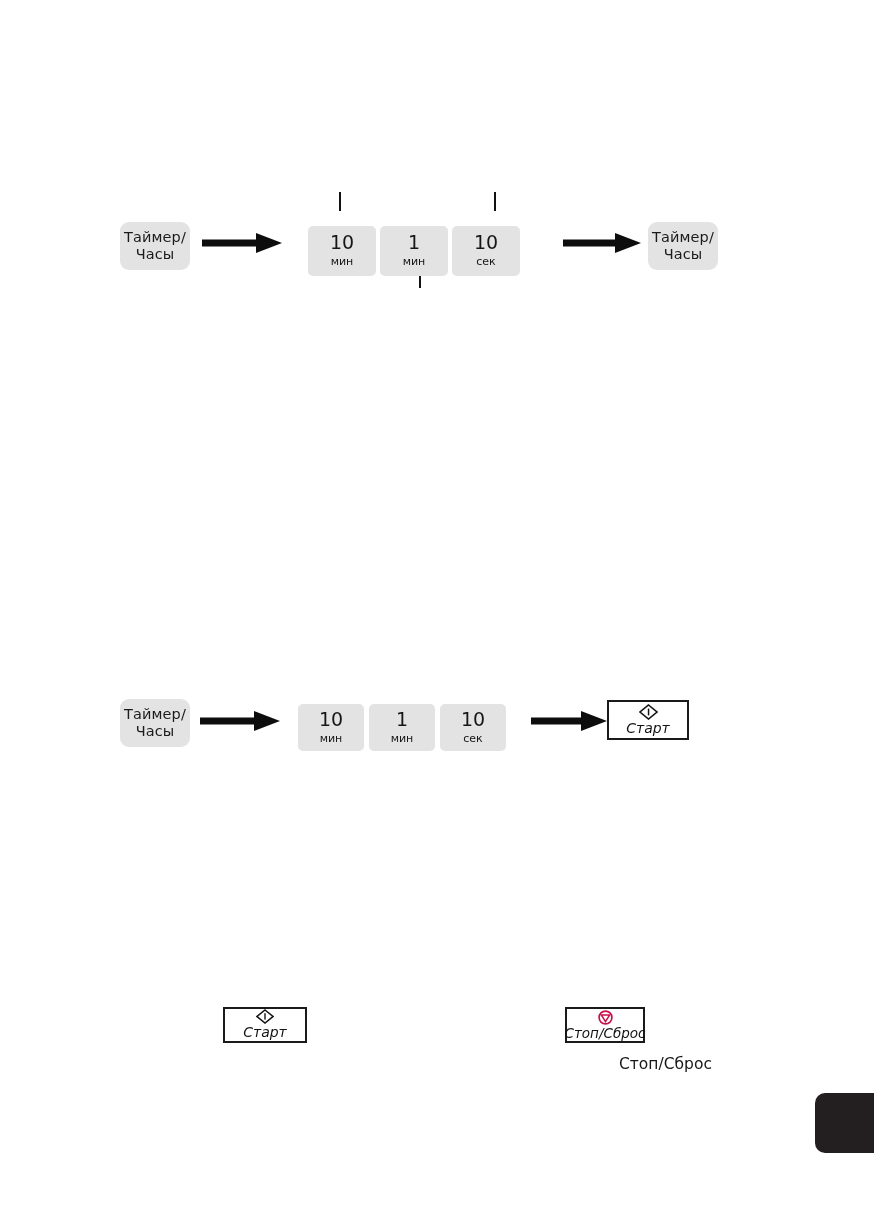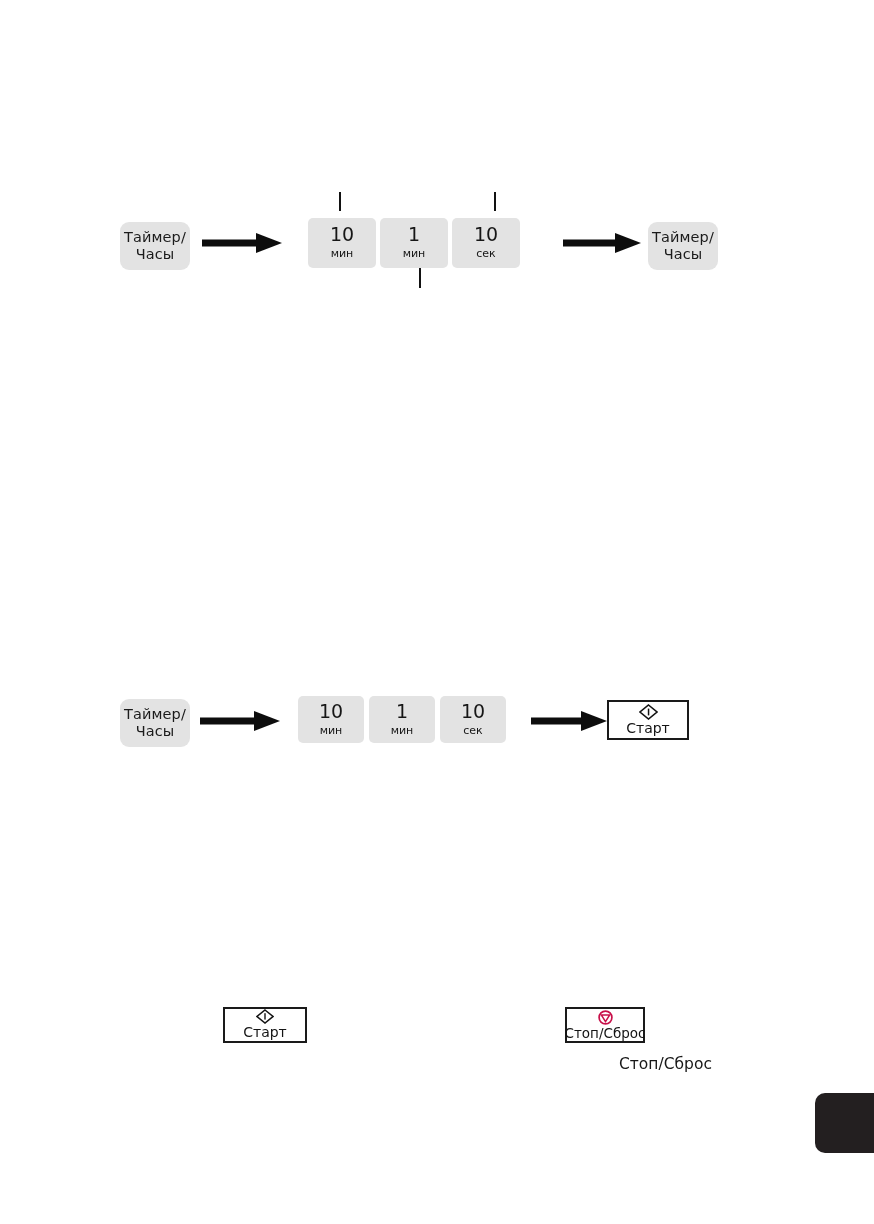--- a/index.html
+++ b/index.html
@@ -43,20 +43,21 @@
   
   .key-pad {
     background: #e3e3e3;
     border-radius: 5px;
     display: flex;
     flex-direction: column;
     align-items: center;
     justify-content: center;
     box-sizing: border-box;
     color: #161616;
+    margin-top: 8px;
   }
   .key-pad .num {
     font-size: 19px;
     line-height: 1.05;
     font-weight: 400;
   }
   .key-pad .unit {
     font-size: 11px;
     line-height: 1.25;
     margin-top: 2px;
@@ -75,20 +76,21 @@
   }
   .key-outline .glyph {
     display: block;
     line-height: 0;
     margin-bottom: 1px;
   }
   .key-outline .cap {
     font-size: 14px;
     line-height: 1.1;
     white-space: nowrap;
+    font-style: italic;
   }
   .key-outline .cap.small { font-size: 13.5px; }
 
   
   .arrow { display: block; }
 
   
   .tick {
     background: #121212;
     width: 2px;

